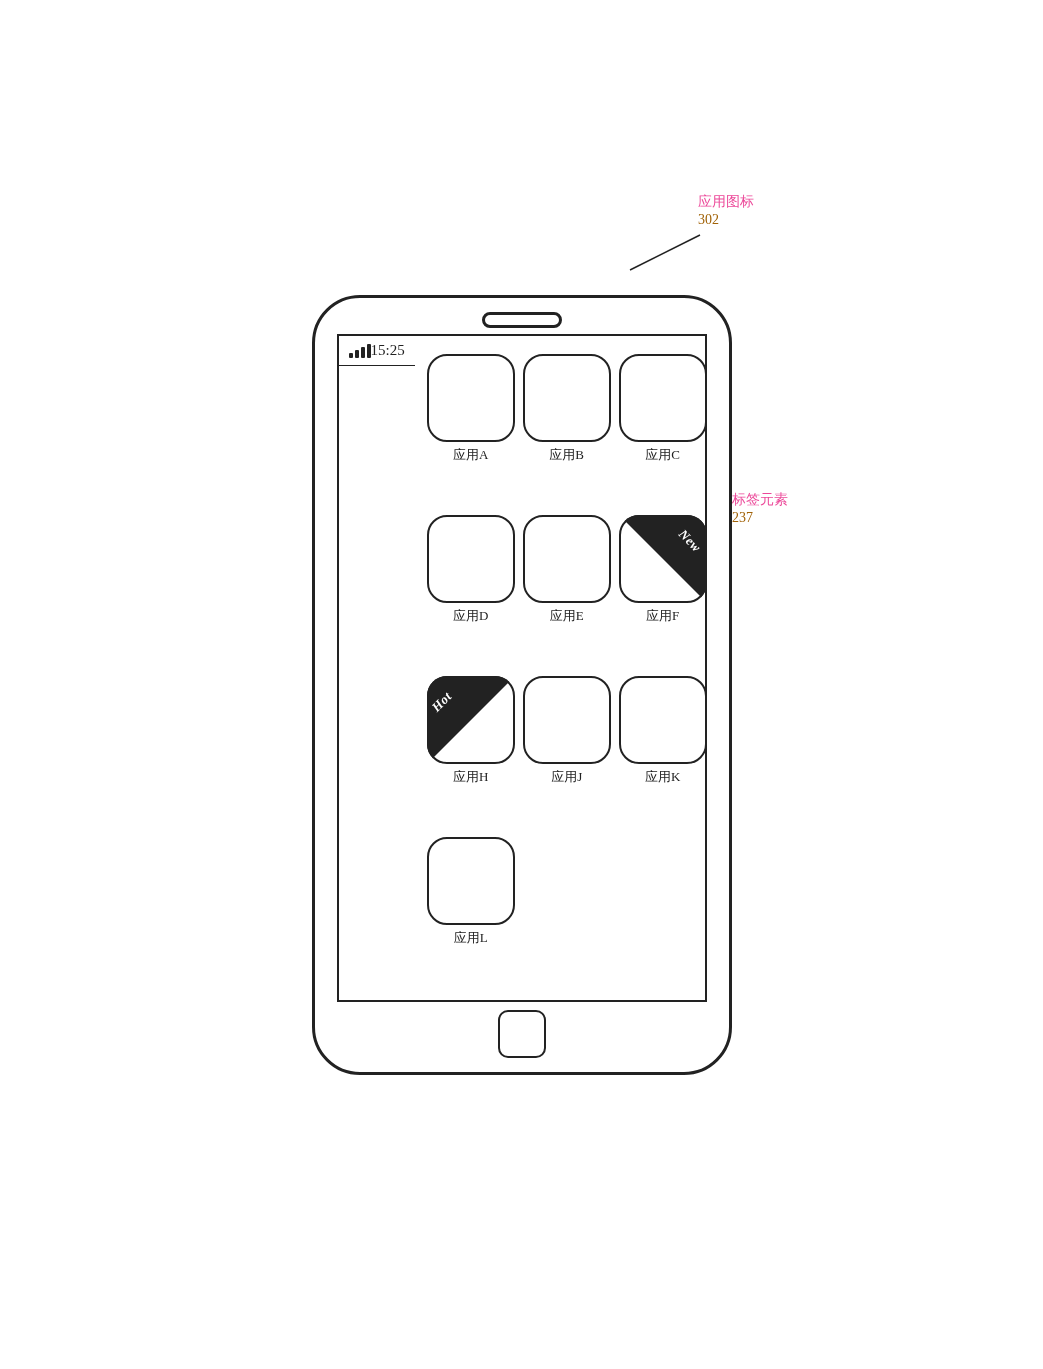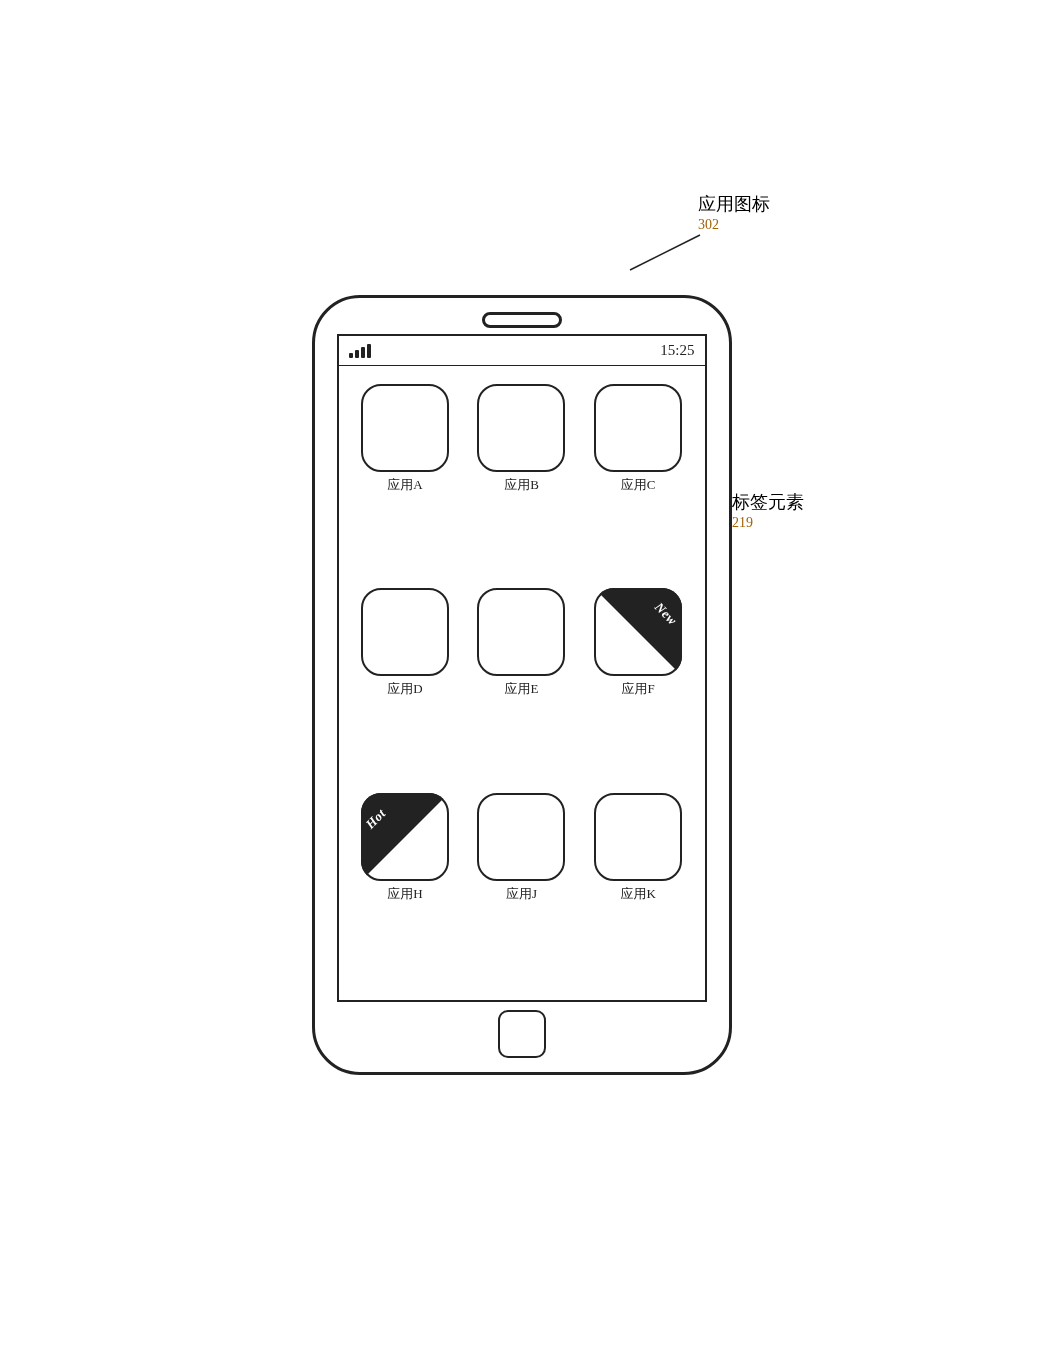--- a/index.html
+++ b/index.html
@@ -41,21 +41,20 @@
       margin-top: 14px;
       margin-bottom: 6px;
     }
     
     .screen {
       width: 370px;
       flex: 1;
       border: 2.5px solid #222;
       background: #fff;
       display: flex;
-      flex-direction: column;
       overflow: hidden;
       margin-bottom: 8px;
     }
     
     .status-bar {
       display: flex;
       justify-content: space-between;
       align-items: center;
       padding: 4px 10px;
       border-bottom: 1.5px solid #222;
@@ -186,22 +185,22 @@
     
     .home-button {
       width: 48px;
       height: 48px;
       border: 2.5px solid #222;
       border-radius: 10px;
       background: #fff;
       margin-bottom: 14px;
     }
     .ann-label {
-      font-size: 18px;
-      color: #000000;
+      font-size: 14px;
+      color: #ec4899;
       line-height: 1.4;
       font-family: 'SimSun', serif;
     }
     .ann-number {
       font-size: 14px;
       color: #a16207;
       font-family: 'SimSun', serif;
     }
     
     .ann-svg {
@@ -296,28 +295,34 @@
               <div class="app-icon"></div>
             </div>
             <div class="app-label">应用J</div>
           </div>
           <div class="app-cell">
             <div class="app-icon-wrapper">
               <div class="app-icon"></div>
             </div>
             <div class="app-label">应用K</div>
           </div>
+          <div class="app-cell">
+            <div class="app-icon-wrapper">
+              <div class="app-icon"></div>
+            </div>
+            <div class="app-label">应用L</div>
+          </div>
         </div>
     </div>
 
     <div class="home-button"></div>
   </div>
 
   <div style="position:absolute; top:192px; left:698px;">
     <div class="ann-label">应用图标</div>
     <div class="ann-number">302</div>
   </div>
 
   <div style="position:absolute; top:490px; left:732px;">
     <div class="ann-label">标签元素</div>
-    <div class="ann-number">219</div>
+    <div class="ann-number">237</div>
   </div>
 </div>
 
 </body></html>

